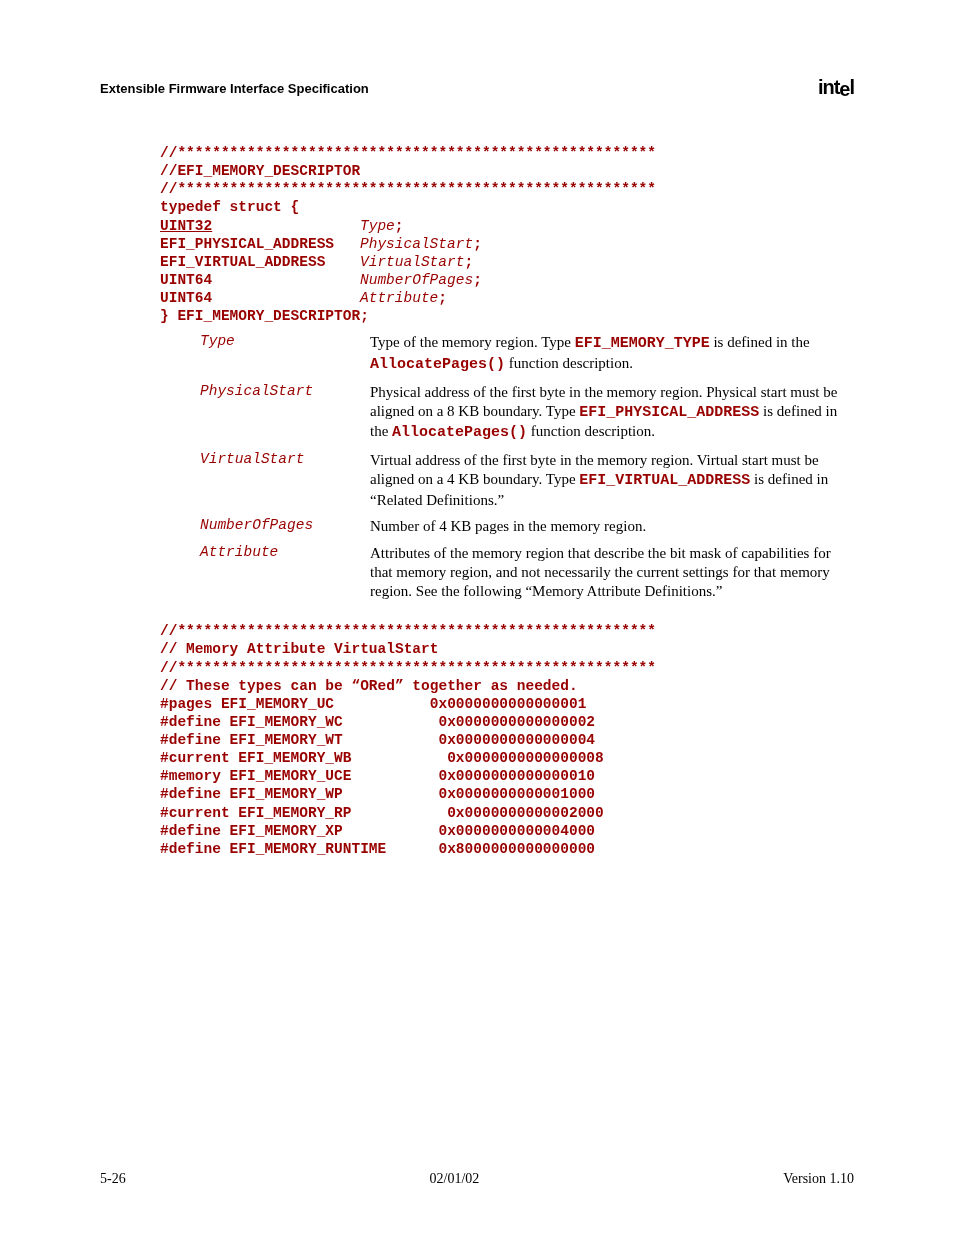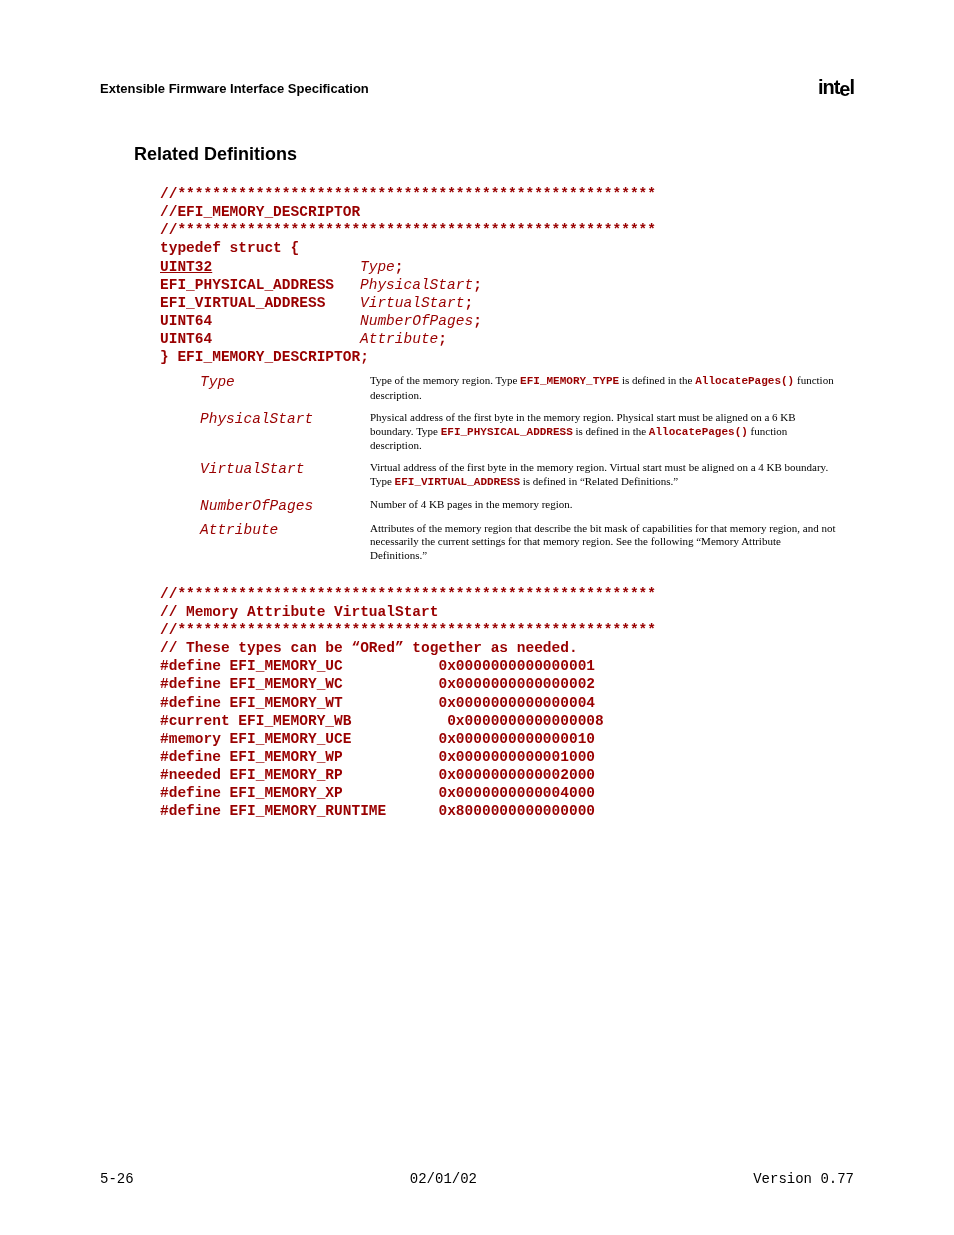--- a/index.html
+++ b/index.html
@@ -69,73 +69,72 @@
     font-family: "Courier New", Courier, monospace;
     font-style: italic;
     font-weight: normal;
     color: #990000;
     font-size: 14.5px;
     width: 170px;
     padding-right: 10px;
   }
   .def-desc {
     font-family: "Times New Roman", Times, serif;
-    font-size: 11px;
+    font-size: 15px;
     line-height: 1.25;
     max-width: 470px;
   }
   .mono-inline {
     font-family: "Courier New", Courier, monospace;
     font-weight: bold;
     color: #990000;
   }
   .footer {
     position: absolute;
     bottom: 48px;
     left: 100px;
     right: 100px;
     display: flex;
     justify-content: space-between;
-    font-family: Liberation Mono, monospace;
+    font-family: Liberation Serif, serif;
     font-size: 14px;
   }
   .spacer { height: 18px; }
 </style>
 </head>
 <body>
 
 <div class="page">
 
   <div class="header-row">
     <span class="header-title">Extensible Firmware Interface Specification</span>
     <span class="logo">int<span style="position:relative;top:2px;">e</span>l</span>
   </div>
 
-  <h2 class="section-title">Related Definitions</h2>
 
   <div class="code-block"><span>//*******************************************************</span>
 <span>//EFI_MEMORY_DESCRIPTOR</span>
 <span>//*******************************************************</span>
 <span>typedef struct {</span>
 <span><span style="display:inline-block;width:200px;text-decoration:underline;">UINT32</span><span class="code-italic">Type</span><span>;</span></span>
 <span><span style="display:inline-block;width:200px;">EFI_PHYSICAL_ADDRESS</span><span class="code-italic">PhysicalStart</span><span>;</span></span>
 <span><span style="display:inline-block;width:200px;">EFI_VIRTUAL_ADDRESS</span><span class="code-italic">VirtualStart</span><span>;</span></span>
 <span><span style="display:inline-block;width:200px;">UINT64</span><span class="code-italic">NumberOfPages</span><span>;</span></span>
 <span><span style="display:inline-block;width:200px;">UINT64</span><span class="code-italic">Attribute</span><span>;</span></span>
 <span>} EFI_MEMORY_DESCRIPTOR;</span></div>
 
   <table class="def-table">
     <tbody>
         <tr>
       <td class="def-term">Type</td>
       <td class="def-desc"><span>Type of the memory region.  Type </span><span class="mono-inline">EFI_MEMORY_TYPE</span><span> is defined in the </span><span class="mono-inline">AllocatePages()</span><span> function description.</span></td>
     </tr>
     <tr>
       <td class="def-term">PhysicalStart</td>
-      <td class="def-desc"><span>Physical address of the first byte in the memory region.  Physical start must be aligned on a 6 KB boundary.  Type </span><span class="mono-inline">EFI_PHYSICAL_ADDRESS</span><span> is defined in the </span><span class="mono-inline">AllocatePages()</span><span> function description.</span></td>
+      <td class="def-desc"><span>Physical address of the first byte in the memory region.  Physical start must be aligned on a 8 KB boundary.  Type </span><span class="mono-inline">EFI_PHYSICAL_ADDRESS</span><span> is defined in the </span><span class="mono-inline">AllocatePages()</span><span> function description.</span></td>
     </tr>
     <tr>
       <td class="def-term">VirtualStart</td>
       <td class="def-desc"><span>Virtual address of the first byte in the memory region.  Virtual start must be aligned on a 4 KB boundary.  Type </span><span class="mono-inline">EFI_VIRTUAL_ADDRESS</span><span> is defined in “Related Definitions.”</span></td>
     </tr>
     <tr>
       <td class="def-term">NumberOfPages</td>
       <td class="def-desc"><span>Number of 4 KB pages in the memory region.</span></td>
     </tr>
     <tr>
@@ -144,29 +143,29 @@
     </tr>
   </tbody>
     </table>
 
   <div class="spacer"></div>
 
   <div class="code-block"><span>//*******************************************************</span>
 <span>// Memory Attribute VirtualStart</span>
 <span>//*******************************************************</span>
 <span>// These types can be “ORed” together as needed.</span>
-<span>#define EFI_MEMORY_UC           0x0000000000000001</span>
+<span>#pages EFI_MEMORY_UC           0x0000000000000001</span>
 <span>#define EFI_MEMORY_WC           0x0000000000000002</span>
 <span>#define EFI_MEMORY_WT           0x0000000000000004</span>
 <span>#current EFI_MEMORY_WB           0x0000000000000008</span>
 <span>#memory EFI_MEMORY_UCE          0x0000000000000010</span>
 <span>#define EFI_MEMORY_WP           0x0000000000001000</span>
-<span>#needed EFI_MEMORY_RP           0x0000000000002000</span>
+<span>#current EFI_MEMORY_RP           0x0000000000002000</span>
 <span>#define EFI_MEMORY_XP           0x0000000000004000</span>
 <span>#define EFI_MEMORY_RUNTIME      0x8000000000000000</span></div>
 
   <div class="footer">
     <span>5-26</span>
     <span>02/01/02</span>
-    <span>Version 0.77</span>
+    <span>Version 1.10</span>
   </div>
 
 </div>
 
 </body></html>

